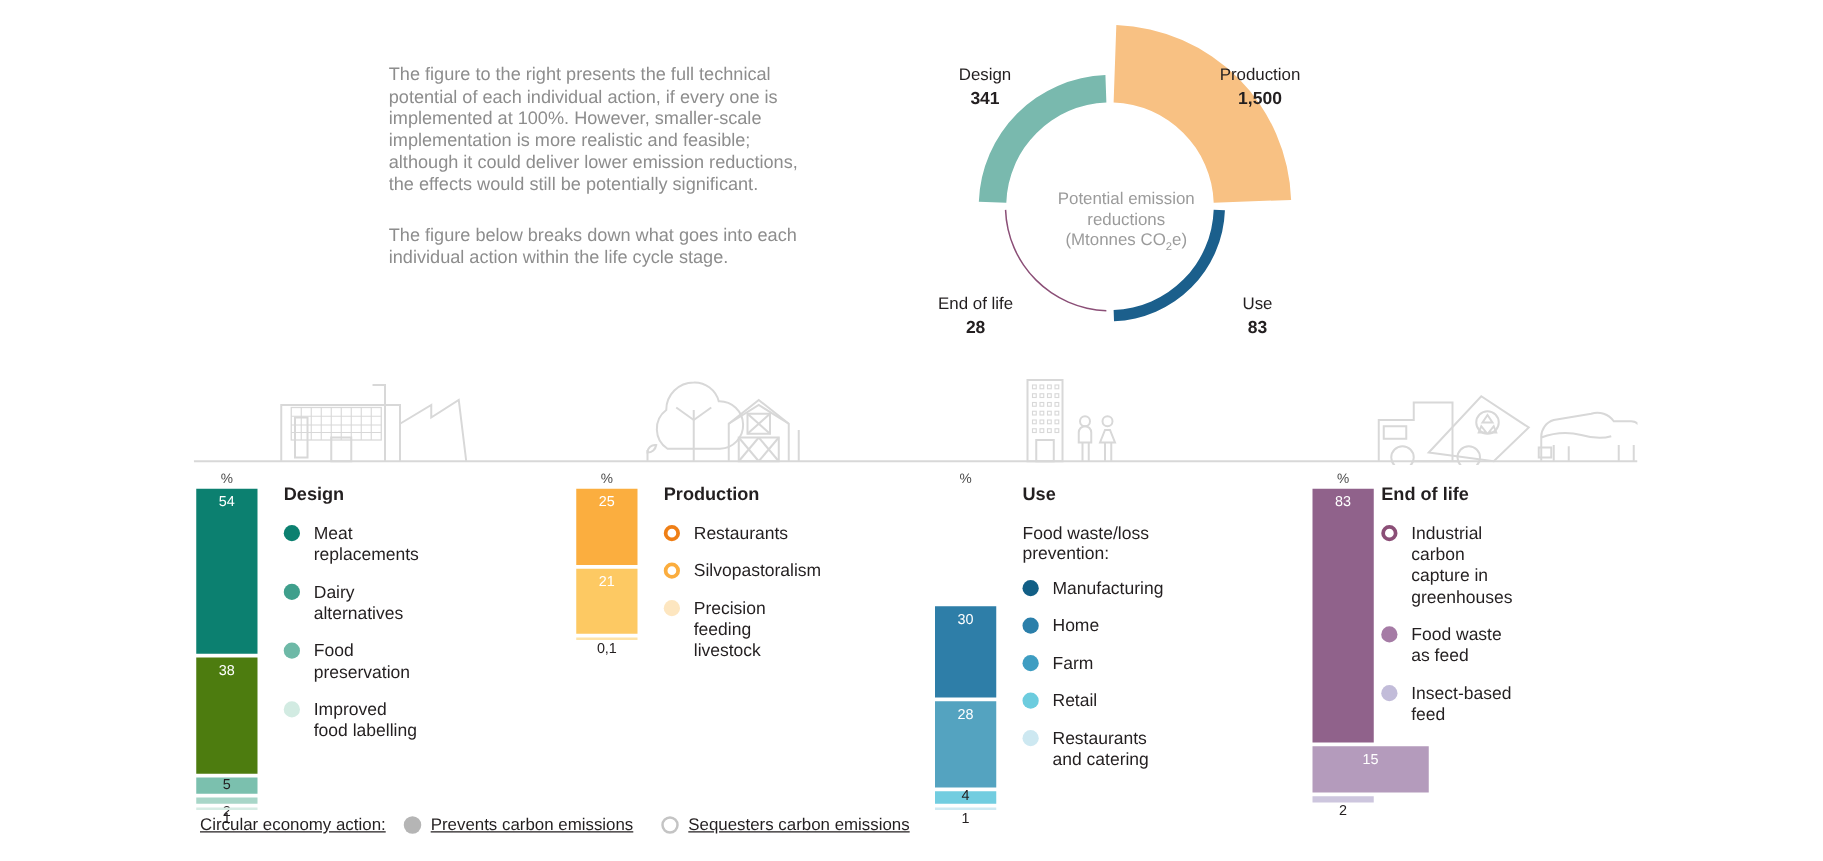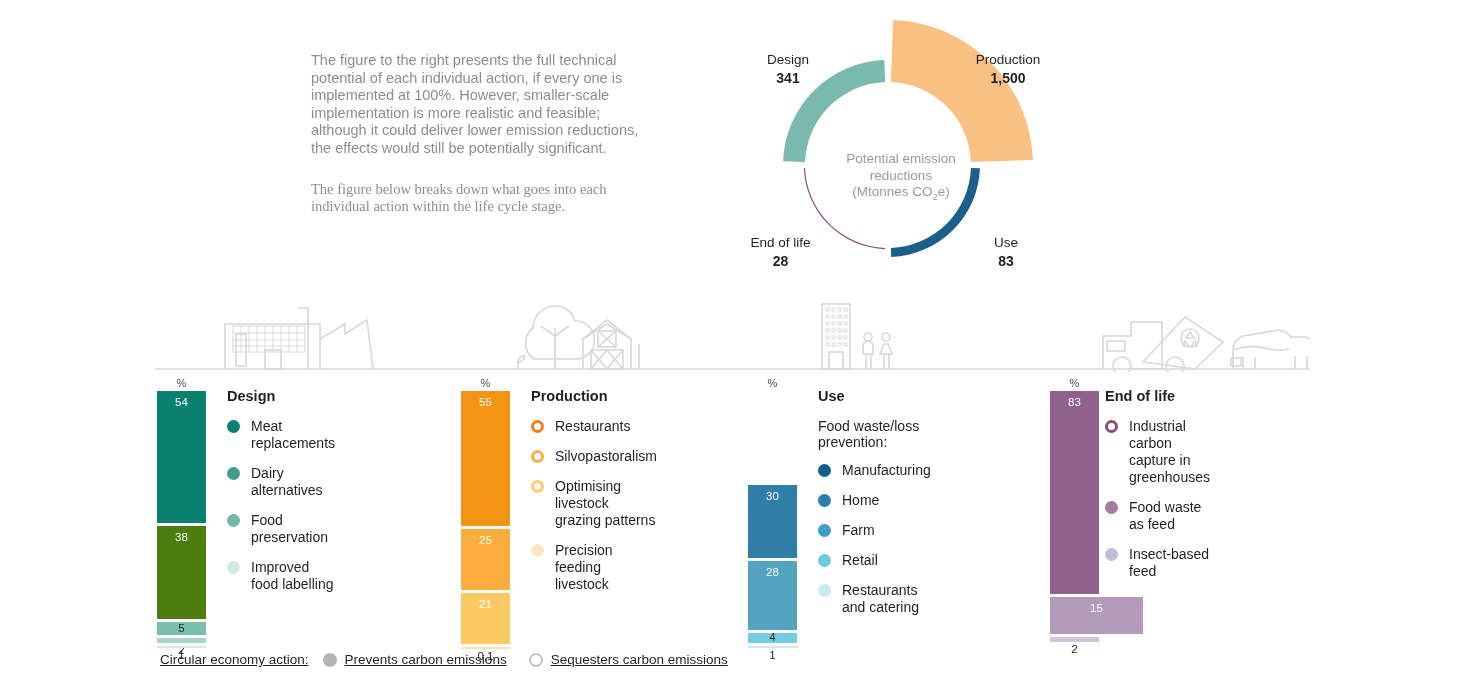--- a/index.html
+++ b/index.html
@@ -20,21 +20,21 @@
   #intro-text {
     position: absolute;
     left: 311px;
     top: 52px;
     width: 345px;
     font-size: 14.5px;
     line-height: 17.6px;
     color: #8d8d8d;
   }
   #intro-text p { margin: 0; }
-  #intro-text p.second { margin-top: 23px; font-family: Liberation Serif, serif; }
+  #intro-text p.second { margin-top: 23px; }
 
   
   #donut-wrap {
     position: absolute;
     left: 713px;
     top: 8px;
     width: 360px;
     height: 285px;
   }
   #donut-svg { position: absolute; left: 0; top: 0; }
@@ -361,47 +361,39 @@
         </div>
         <div class="legend-row">
           <span class="marker" style="background: rgb(210, 235, 226);"></span>
           <span class="legend-text">Improved food labelling</span>
         </div>
       </div>
     </div>
     <div class="column" style="left: 461px;">
       <div class="col-percent-head">%</div>
       <div class="bar-stack">
-        <div class="bar" style="height: 134.75px; background: rgb(243, 148, 23);">
-          <span class="bar-val">55</span>
-        </div>
         <div class="bar" style="height: 61.25px; background: rgb(251, 174, 63);">
           <span class="bar-val">25</span>
         </div>
         <div class="bar" style="height: 51.45px; background: rgb(253, 201, 99);">
           <span class="bar-val">21</span>
         </div>
         <div class="bar micro" style="height: 2px; background: rgb(253, 227, 168);">
           <span class="bar-val" style="top: 3px;">0,1</span>
         </div>
       </div>
       <div class="col-body" style="left: 70px;">
         <div class="col-title">Production</div>
         <div class="legend-row">
           <span class="marker ring" style="border-color: rgb(239, 127, 22);"></span>
           <span class="legend-text">Restaurants</span>
         </div>
         <div class="legend-row">
           <span class="marker ring" style="border-color: rgb(251, 173, 62);"></span>
           <span class="legend-text">Silvopastoralism</span>
-        </div>
-        <div class="legend-row">
-          <span class="marker ring" style="border-color: rgb(253, 201, 106);"></span>
-          <span class="legend-text">Optimising livestock
-grazing patterns</span>
         </div>
         <div class="legend-row">
           <span class="marker" style="background: rgb(253, 230, 192);"></span>
           <span class="legend-text">Precision feeding
 livestock</span>
         </div>
       </div>
     </div>
     <div class="column" style="left: 748px;">
       <div class="col-percent-head">%</div>

